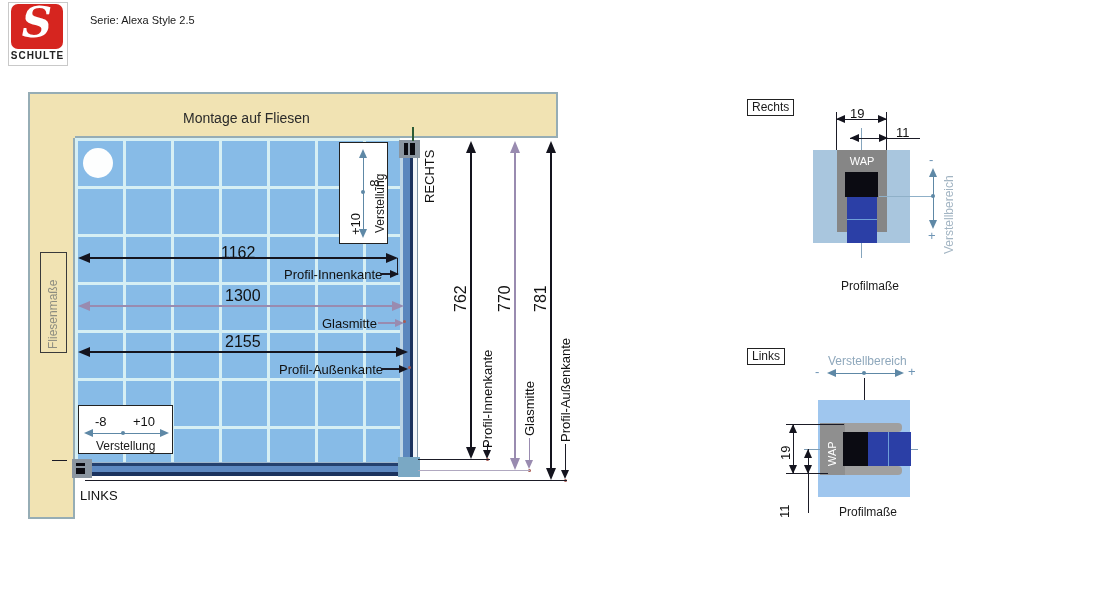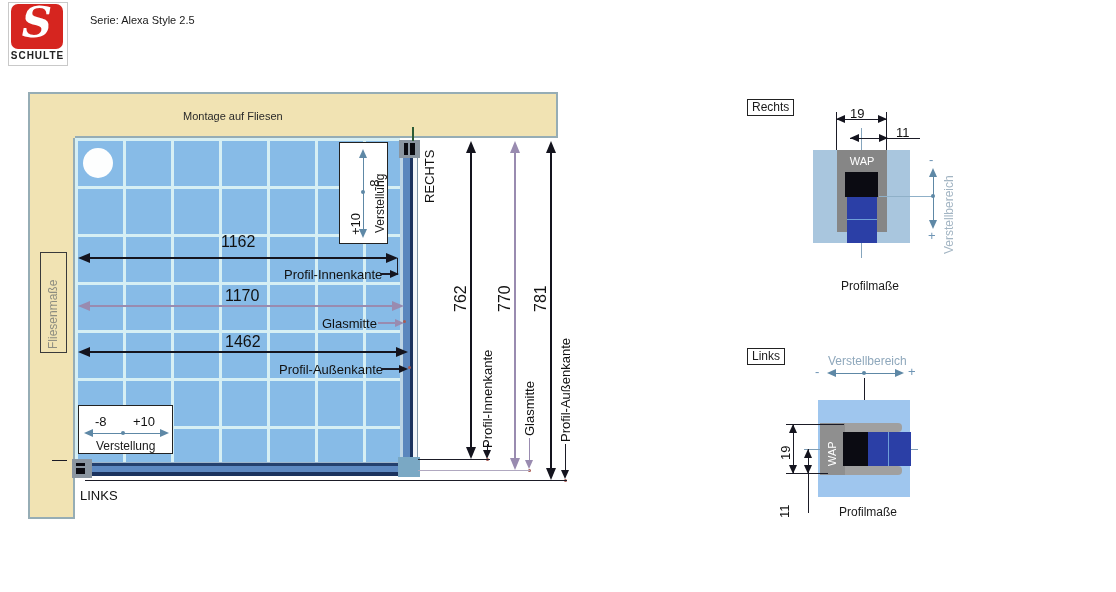--- a/index.html
+++ b/index.html
@@ -67,21 +67,21 @@
     <div class="abs" style="left:2px;top:1px;width:52px;height:45px;background:#d6251f;border-radius:7px;">
       <div class="abs txt" style="left:0;top:-6px;width:52px;text-align:center;font-family:'DejaVu Serif',serif;font-style:italic;font-weight:bold;font-size:42px;color:#fff;">S</div>
     </div>
     <div class="abs txt" style="left:0;top:47px;width:57px;text-align:center;font-size:10px;font-weight:bold;letter-spacing:1px;color:#222;">SCHULTE</div>
   </div>
   <div class="abs txt" style="left:90px;top:14px;font-size:11px;">Serie: Alexa Style 2.5</div>
 
   <div class="abs band" style="left:28px;top:92px;width:530px;height:46px;"></div>
   <div class="abs band" style="left:28px;top:92px;width:47px;height:427px;"></div>
   <div class="abs patch" style="left:30px;top:94px;width:45px;height:44px;"></div>
-  <div class="abs txt" style="left:183px;top:110px;font-size:11px;color:#2a2a2a;">Montage auf Fliesen</div>
+  <div class="abs txt" style="left:183px;top:110px;font-size:14px;color:#2a2a2a;">Montage auf Fliesen</div>
   <div class="abs" style="left:40px;top:252px;width:27px;height:101px;border:1px solid #3a3a3a;box-sizing:border-box;">
     <div class="rot abs" style="left:5px;top:4px;height:92px;font-size:12px;color:#8d8d80;">Fliesenmaße</div>
   </div>
 
   <div class="abs tiles" style="left:75px;top:138px;width:325px;height:324px;"></div>
   <div class="abs" style="left:83px;top:148px;width:30px;height:30px;border-radius:50%;background:#fdfefe;"></div>
 
   <div class="abs" style="left:400px;top:140px;width:3px;height:322px;background:#bcd4e6;"></div>
   <div class="abs" style="left:403px;top:140px;width:7px;height:322px;background:#5b86bd;"></div>
   <div class="abs" style="left:410px;top:140px;width:3px;height:322px;background:#1b335f;"></div>
@@ -93,39 +93,39 @@
   <div class="abs" style="left:412px;top:127px;width:2px;height:14px;background:#2d5c36;"></div>
   <div class="rot abs lbl" style="left:422px;top:145px;height:58px;">RECHTS</div>
 
   <div class="abs" style="left:78px;top:462px;width:340px;height:14px;background:linear-gradient(to bottom,#9fb6cc 0 1px,#24406e 1px 4px,#5d89c2 4px 10px,#1b335f 10px 14px);"></div>
   <div class="abs" style="left:72px;top:459px;width:20px;height:19px;background:#8a95a0;">
     <div class="abs" style="left:4px;top:4px;width:9px;height:11px;background:linear-gradient(to bottom,#0a0a10 0 3px,#8a95a0 3px 5px,#0a0a10 5px 11px);"></div>
   </div>
   <div class="abs" style="left:398px;top:457px;width:22px;height:20px;background:#7aa8c4;"></div>
   <div class="abs txt lbl" style="left:80px;top:488px;">LINKS</div>
 
-  <div class="abs dimnum txt" style="left:221px;top:233px;">1162</div>
+  <div class="abs dimnum txt" style="left:221px;top:244px;">1162</div>
   <div class="hl2" style="left:88px;top:257px;width:300px;"></div>
   <div class="ah ah-l" style="left:78px;top:253px;"></div>
   <div class="ah ah-r" style="left:386px;top:253px;"></div>
   <div class="vl" style="left:397px;top:258px;height:17px;"></div>
   <div class="abs txt lbl" style="left:284px;top:267px;">Profil-Innenkante</div>
   <div class="hl" style="left:381px;top:273px;width:12px;height:2px;"></div>
   <div class="ah ah-r sm" style="left:390px;top:270px;"></div>
 
-  <div class="abs dimnum txt" style="left:225px;top:287px;">1170</div>
+  <div class="abs dimnum txt" style="left:225px;top:287px;">1300</div>
   <div class="hl2 purpleline" style="left:88px;top:305px;width:306px;"></div>
   <div class="ah ah-l pu" style="left:78px;top:301px;"></div>
   <div class="ah ah-r pu" style="left:392px;top:301px;"></div>
   <div class="abs txt lbl" style="left:322px;top:316px;">Glasmitte</div>
   <div class="hl purpleline" style="left:378px;top:322px;width:18px;height:2px;"></div>
   <div class="ah ah-r sm pu" style="left:395px;top:319px;"></div>
   <div class="reddot" style="left:403px;top:320px;"></div>
 
-  <div class="abs dimnum txt" style="left:225px;top:333px;">1462</div>
+  <div class="abs dimnum txt" style="left:225px;top:333px;">2155</div>
   <div class="hl2" style="left:88px;top:351px;width:310px;"></div>
   <div class="ah ah-l" style="left:78px;top:347px;"></div>
   <div class="ah ah-r" style="left:396px;top:347px;"></div>
   <div class="abs txt lbl" style="left:279px;top:362px;">Profil-Außenkante</div>
   <div class="hl" style="left:381px;top:368px;width:20px;height:2px;"></div>
   <div class="ah ah-r sm" style="left:399px;top:365px;"></div>
   <div class="reddot" style="left:408px;top:366px;"></div>
 
   <div class="abs whitebox" style="left:339px;top:142px;width:49px;height:102px;">
     <div class="vl steelline" style="left:23px;top:14px;height:72px;"></div>

